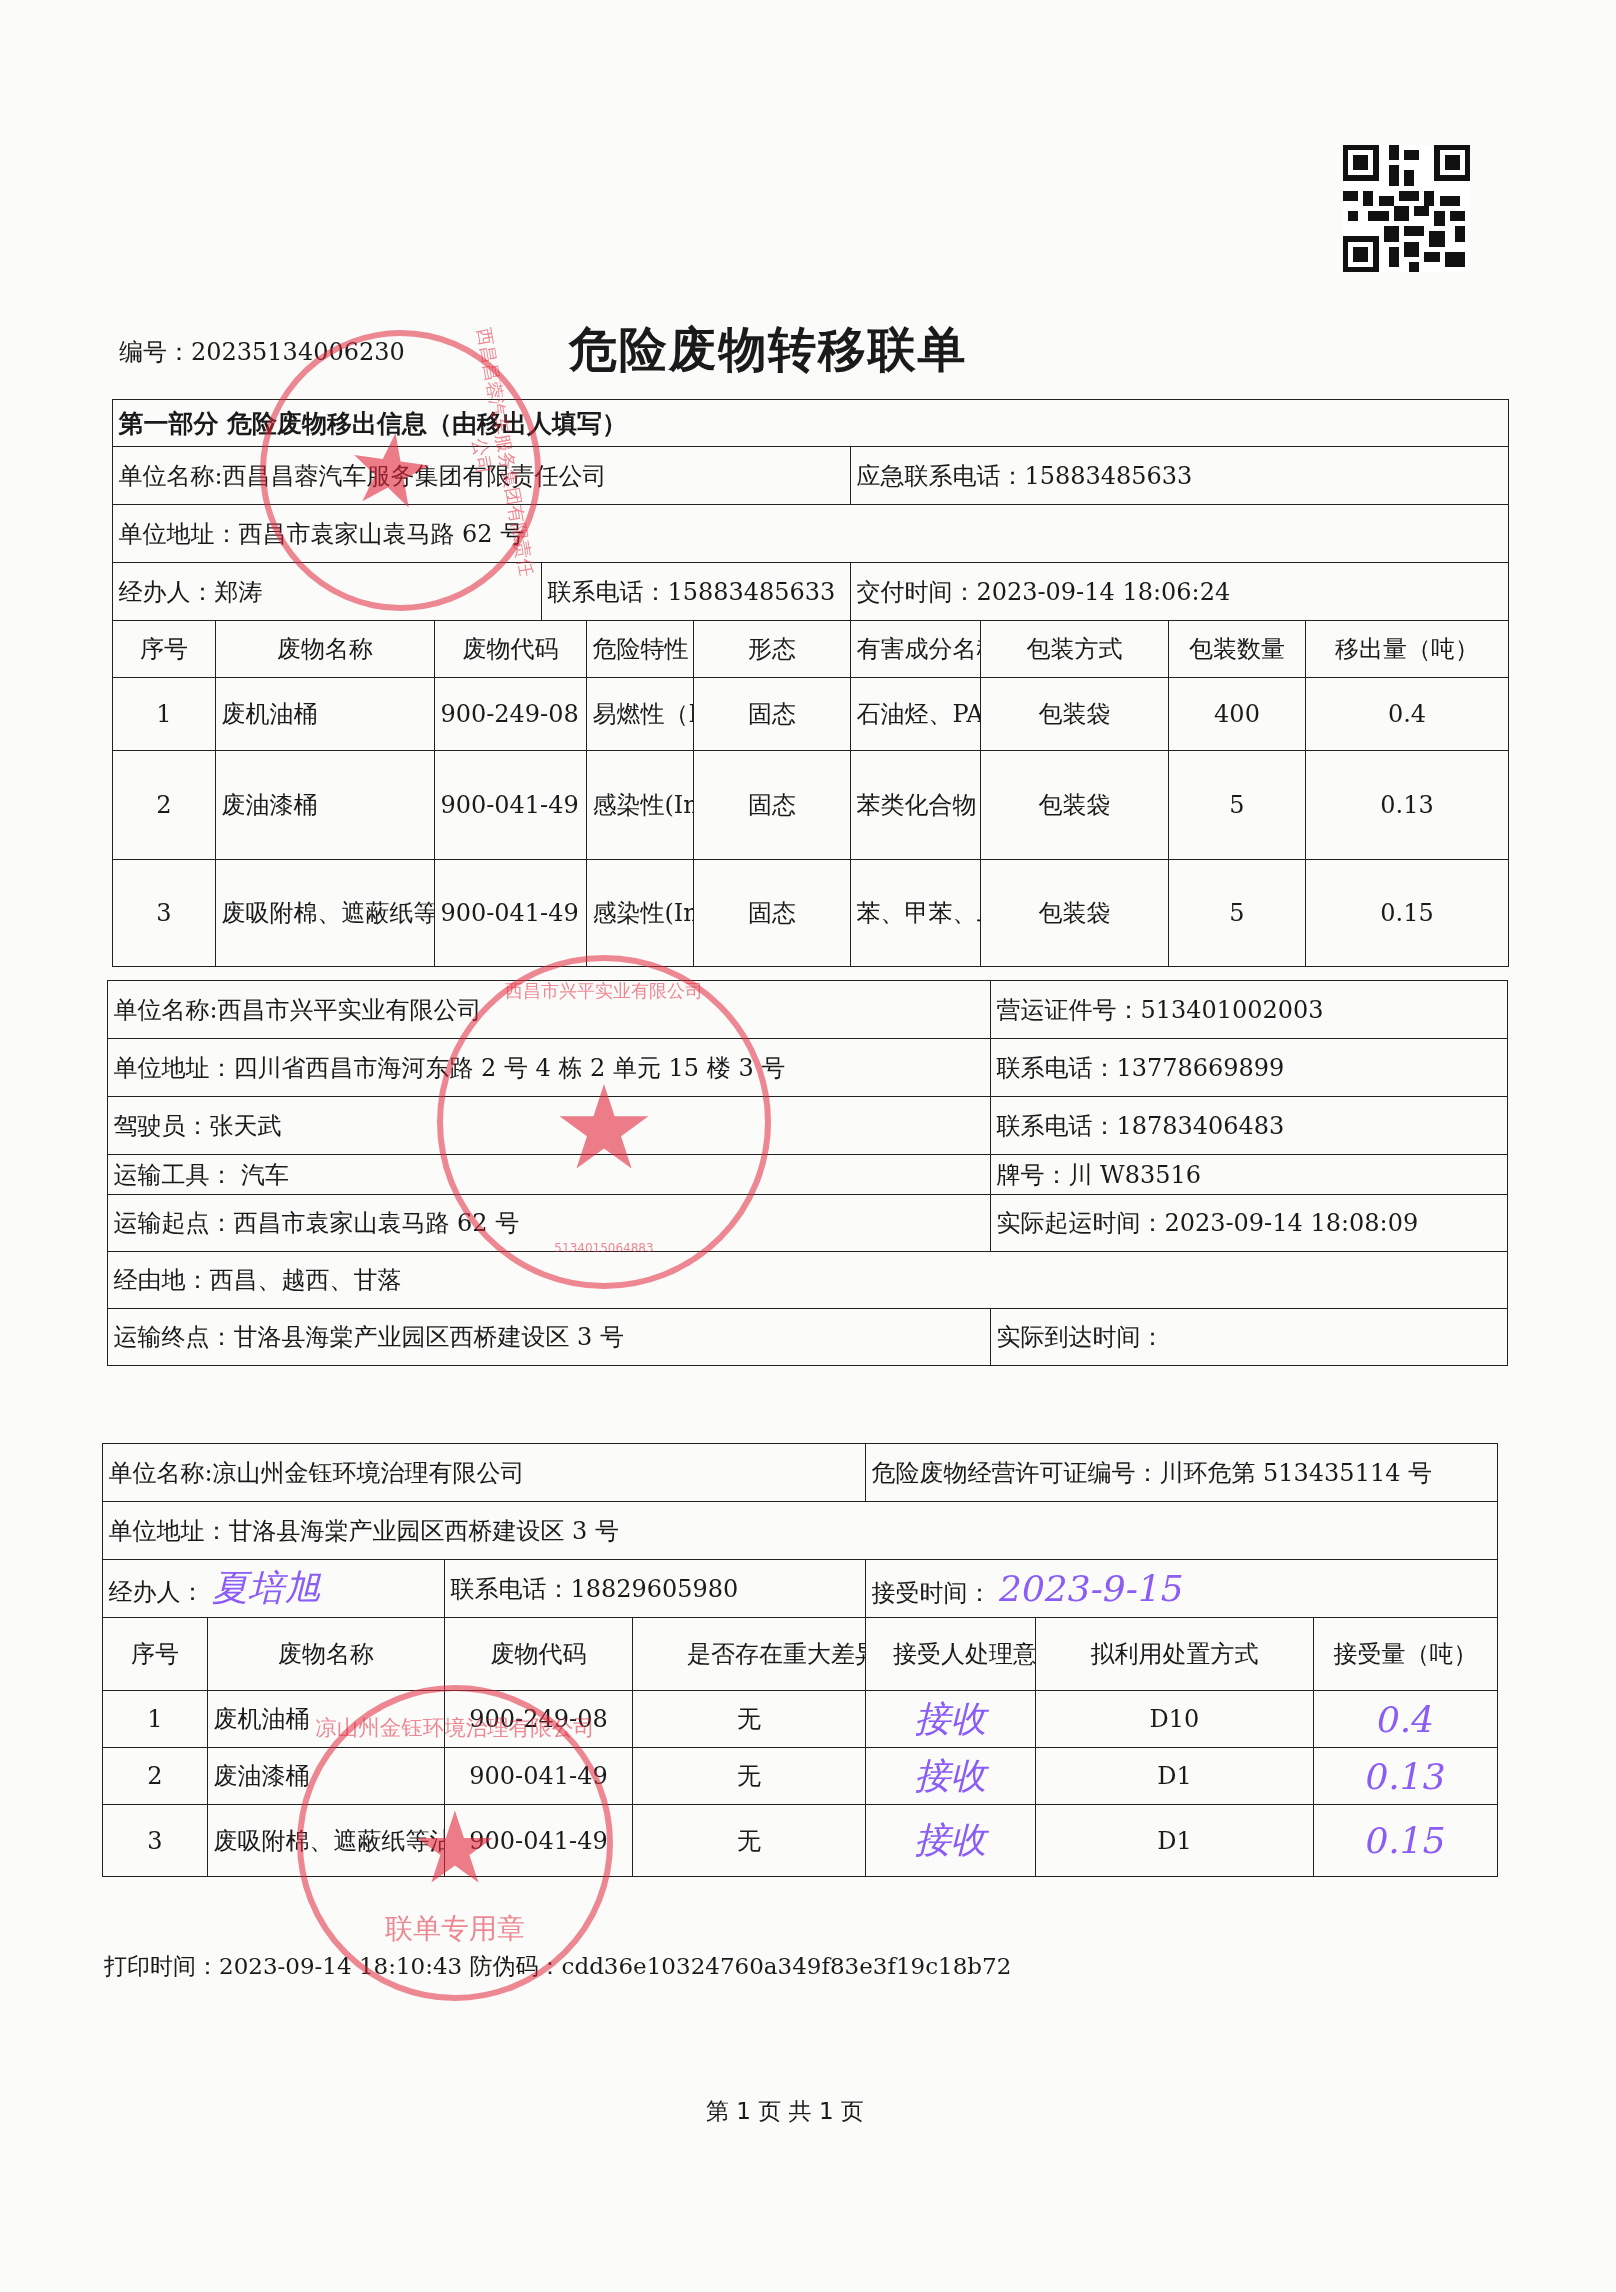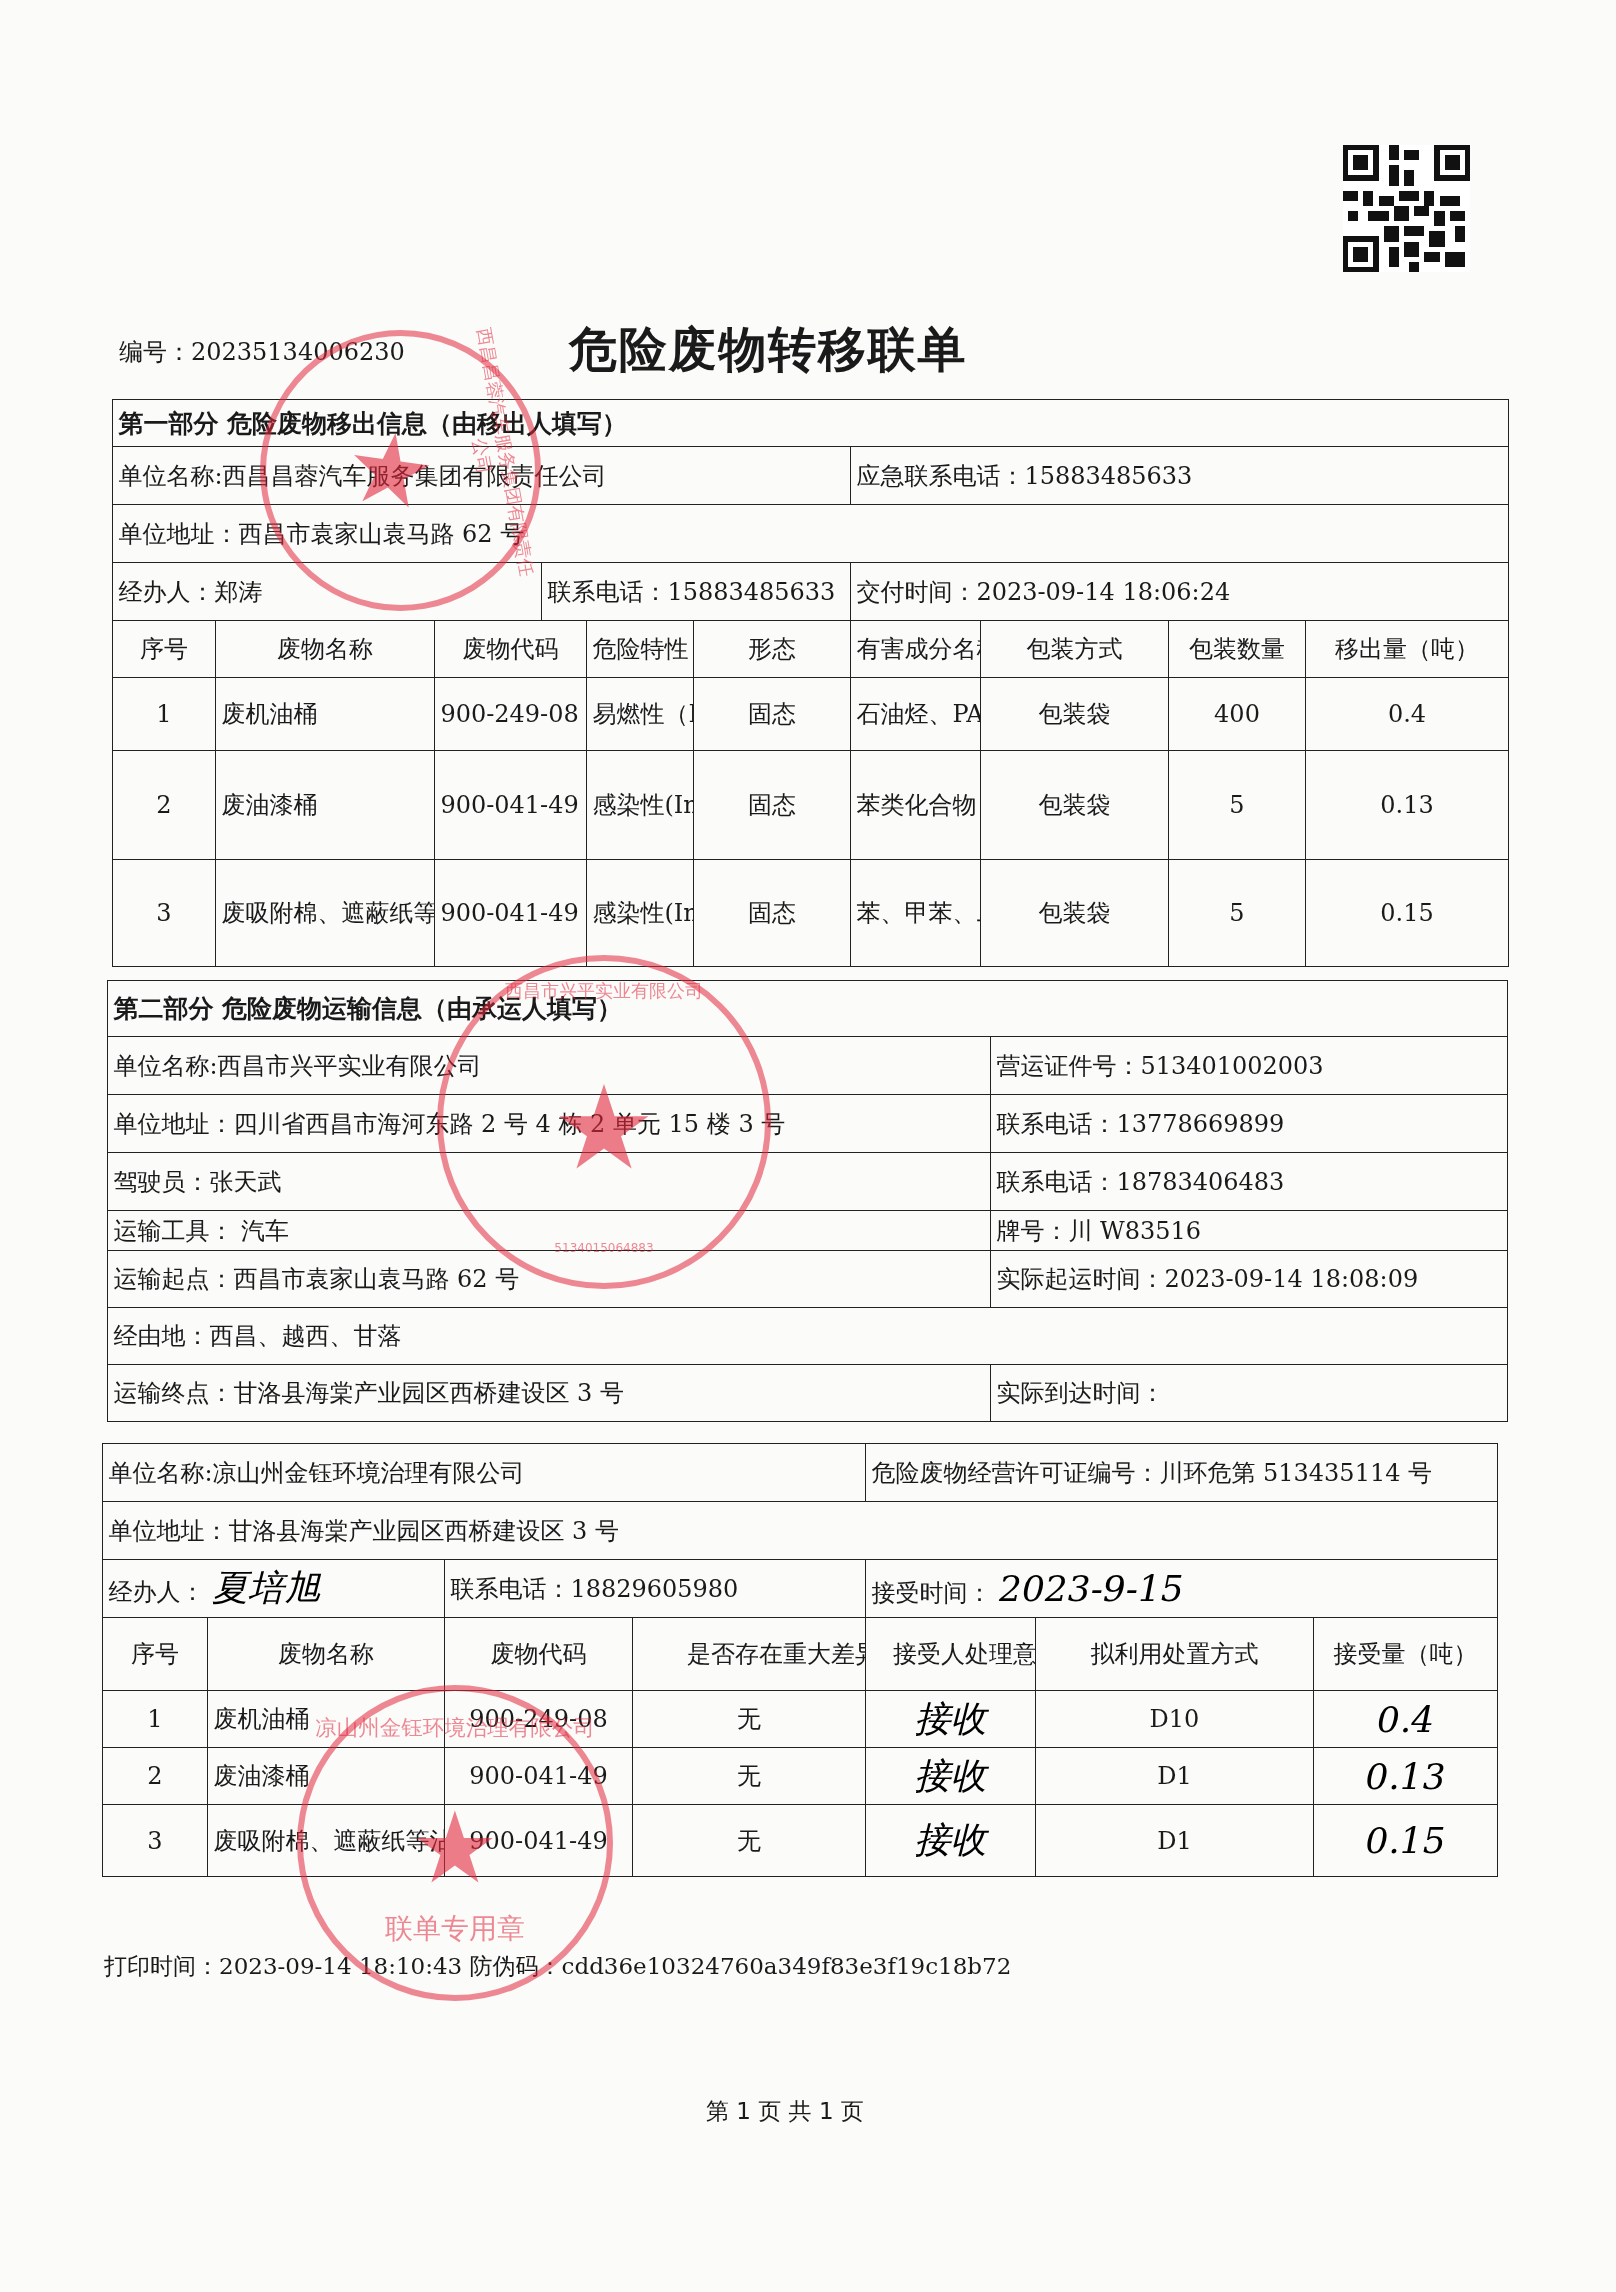--- a/index.html
+++ b/index.html
@@ -14,21 +14,21 @@
   table.form {
     position:absolute; border-collapse:collapse; table-layout:fixed;
     font-size:24px;
   }
   table.form td {
     border:1.8px solid #222; padding:0 5.4px; vertical-align:middle; overflow:hidden; white-space:nowrap;
   }
   td.sec { font-family:"DejaVu Sans","Liberation Sans",sans-serif; font-weight:bold; font-size:25px; }
   td.c { text-align:center; }
   td.wrap { white-space:normal; line-height:34px; }
-  .hand { font-family:"DejaVu Serif", serif; font-style:italic; font-size:36px; color:#000000; }
+  .hand { font-family:"DejaVu Serif", serif; font-style:italic; font-size:36px; color:#8b5cf6; }
   #print-line { left:104px; top:1951px; font-size:23px; }
   #page-footer { left:706px; top:2096px; font-size:23px; font-family:"DejaVu Sans","Liberation Sans",sans-serif; }
   .stamp { position:absolute; border-radius:50%; border:6.3px solid rgba(225,40,60,0.55); pointer-events:none; }
   .stamp .star { position:absolute; color:rgba(225,40,60,0.6); text-align:center; width:100%; }
   .stamp .arc { position:absolute; width:100%; text-align:center; color:rgba(225,40,60,0.55); font-family:"DejaVu Sans", sans-serif; }
 </style>
 </head>
 <body>
 
 <div class="abs" id="doc-number">编号：20235134006230</div>
@@ -149,23 +149,20 @@
   </tr>
 </tbody>
   </table>
 
 <table class="form" style="left:107px; top:980px; width:1400px;">
   <colgroup>
       <col style="width:883px">
       <col style="width:517px">
     </colgroup>
   <tbody>
-      <tr style="height:56px">
-        <td colspan="2" class="sec">第二部分  危险废物运输信息（由承运人填写）</td>
-      </tr>
   <tr style="height:58px">
     <td>单位名称:西昌市兴平实业有限公司</td>
     <td>营运证件号：513401002003</td>
   </tr>
   <tr style="height:58px">
     <td>单位地址：四川省西昌市海河东路 2 号 4 栋 2 单元 15 楼 3 号</td>
     <td>联系电话：13778669899</td>
   </tr>
   <tr style="height:58px">
     <td>驾驶员：张天武</td>

